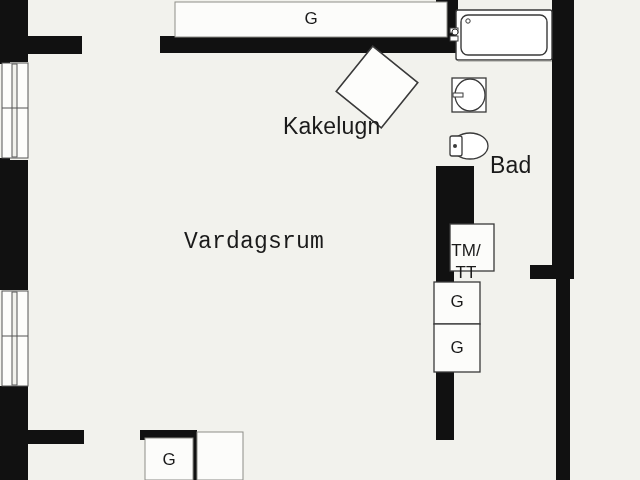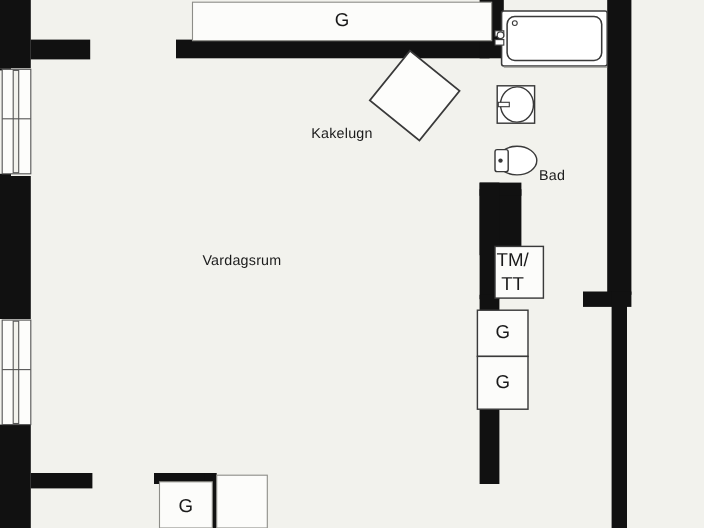--- a/index.html
+++ b/index.html
@@ -22,21 +22,21 @@
     width: 640px;
     height: 480px;
   }
   .lbl {
     position: absolute;
     color: #1a1a1a;
     white-space: nowrap;
     font-family: "Liberation Sans", sans-serif;
   }
   .room-label {
-    font-size: 13px;
+    font-size: 23px;
     letter-spacing: 0.2px;
   }
   .box-label {
     font-size: 17px;
     text-align: center;
   }
   .tiny-label {
     font-size: 9px;
     color: #e9e9e3;
   }
@@ -134,29 +134,29 @@
       <rect x="175" y="2" width="272" height="35" fill="#fcfcfa" stroke="#8d8d88" stroke-width="1"></rect>
       <rect x="450" y="224" width="44" height="47" fill="#fcfcfa" stroke="#3a3a3a" stroke-width="1.3"></rect>
       <rect x="434" y="282" width="46" height="42" fill="#fcfcfa" stroke="#3a3a3a" stroke-width="1.3"></rect>
       <rect x="434" y="324" width="46" height="48" fill="#fcfcfa" stroke="#3a3a3a" stroke-width="1.3"></rect>
       <rect x="145" y="438" width="48" height="42" fill="#fcfcfa" stroke="#8d8d88" stroke-width="1"></rect>
       <rect x="197" y="432" width="46" height="48" fill="#fcfcfa" stroke="#8d8d88" stroke-width="1"></rect>
     </g>
 
   </svg>
 
-  <div class="lbl room-label" style="left:184px; top:229px;">Vardagsrum</div>
+  <div class="lbl room-label" style="left:184px; top:229px;font-family:Liberation Mono, monospace;">Vardagsrum</div>
 
   <div class="lbl room-label" style="left:490px; top:152px;">Bad</div>
 
   <div class="lbl room-label" style="left:283px; top:113px;">Kakelugn</div>
 
   <div class="lbl box-label" style="left:175px; top:9px; width:272px;">G</div>
 
-  <div class="lbl box-label" style="left:450px; top:226px; width:32px; line-height:22px;border-radius:21px;">
+  <div class="lbl box-label" style="left:450px; top:240px; width:32px; line-height:22px;border-radius:21px;">
     <span>TM/</span><br>
     <span>TT</span>
   </div>
 
   <div class="lbl box-label" style="left:434px; top:292px; width:46px;">G</div>
 
   <div class="lbl box-label" style="left:434px; top:338px; width:46px;">G</div>
 
   <div class="lbl box-label" style="left:145px; top:450px; width:48px;">G</div>
 

